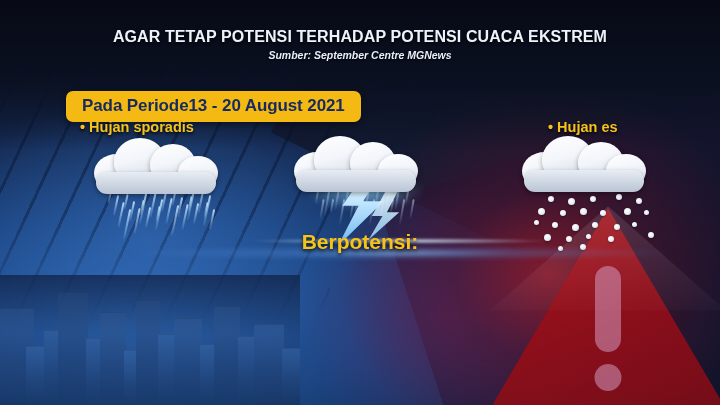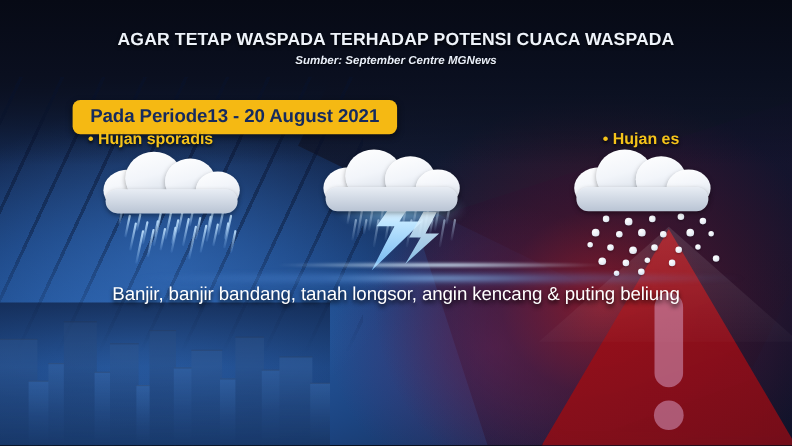--- a/index.html
+++ b/index.html
@@ -268,21 +268,21 @@
 
   <div class="warn-wrap">
     <div class="warn-tri"></div>
     <div class="warn-sheen"></div>
     <div class="warn-tri-edge"></div>
     <div class="warn-bar"></div>
     <div class="warn-dot"></div>
   </div>
 
   <div class="header">
-    <div class="title-sub">AGAR TETAP WASPADA TERHADAP POTENSI CUACA WASPADA</div>
+    <div class="title-sub">AGAR TETAP POTENSI TERHADAP POTENSI CUACA EKSTREM</div>
     <div class="title-src">Sumber: September Centre MGNews</div>
   </div>
 
   <div class="date-banner">
     <span>Pada Periode13 - 20 August 2021</span>
   </div>
 
   <div class="blabel" id="lab-0">• Hujan sporadis</div>
   <div class="blabel" id="lab-2">• Hujan es</div>
 
@@ -394,15 +394,15 @@
       <i class="c2"></i>
       <i class="c3"></i>
       <i class="c4"></i>
       <i class="base"></i>
     </div>
   </div>
 
   <div class="lightband"></div>
   <div class="lightband2"></div>
 
-  <div class="detail">Banjir, banjir bandang, tanah longsor, angin kencang &amp; puting beliung</div>
+  <div class="berpotensi">Berpotensi:</div>
 
 </div>
 
 </body></html>

